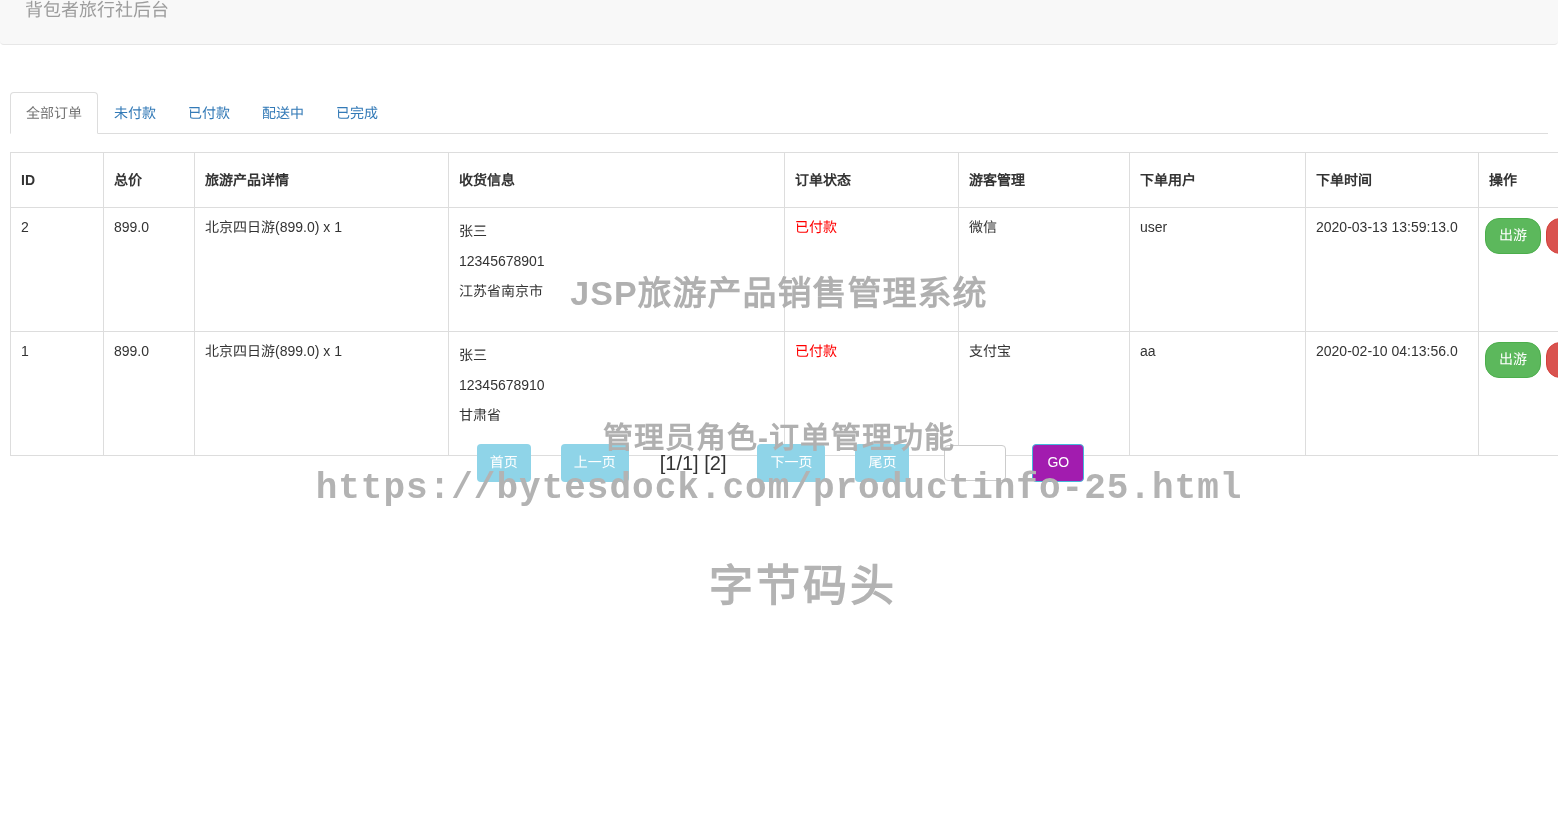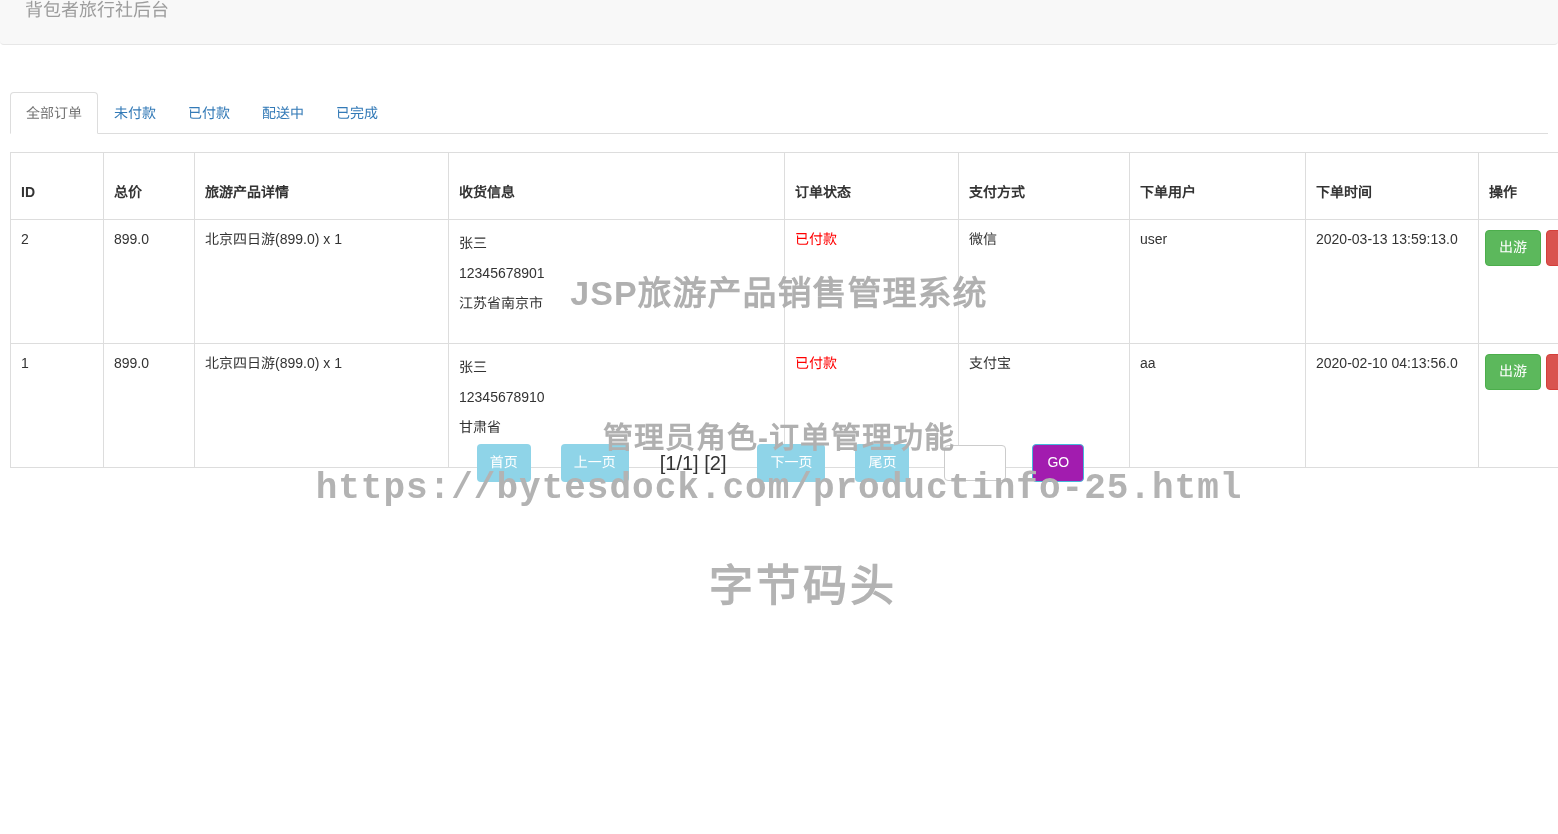--- a/index.html
+++ b/index.html
@@ -122,21 +122,21 @@
     font-size: 14px;
     line-height: 22px;
     text-align: left;
     background: transparent;
   }
   table.order-table th {
     font-weight: bold;
     color: #333333;
     height: 38px;
     vertical-align: middle;
-    padding-top: 20px;
+    padding-top: 8px;
     padding-bottom: 8px;
   }
   table.order-table tbody td {
     color: #333333;
     height: 105px;
   }
   .col-id      { width: 82px; }
   .col-price   { width: 80px; }
   .col-detail  { width: 243px; }
   .col-recv    { width: 325px; }
@@ -155,21 +155,21 @@
   }
   .ops-cell {
     padding-top: 10px !important;
     padding-left: 6px !important;
   }
   .btn {
     display: inline-block;
     padding: 7px 13px;
     font-size: 14px;
     line-height: 1.42857;
-    border-radius: 4px;
+    border-radius: 14px;
     border: 1px solid transparent;
     color: #ffffff;
     text-decoration: none;
     cursor: pointer;
     white-space: nowrap;
     font-family: inherit;
   }
   .btn-success {
     background: #5cb85c;
     border-color: #4cae4c;
@@ -310,21 +310,21 @@
 
 <div class="table-wrap">
   <table class="order-table">
     <thead>
       <tr>
         <th class="col-id">ID</th>
         <th class="col-price">总价</th>
         <th class="col-detail">旅游产品详情</th>
         <th class="col-recv">收货信息</th>
         <th class="col-status">订单状态</th>
-        <th class="col-pay">支付方式</th>
+        <th class="col-pay">游客管理</th>
         <th class="col-user">下单用户</th>
         <th class="col-time">下单时间</th>
         <th class="col-ops">操作</th>
       </tr>
     </thead>
     <tbody>
 
       <tr>
         <td class="col-id">2</td>
         <td class="col-price">899.0</td>

